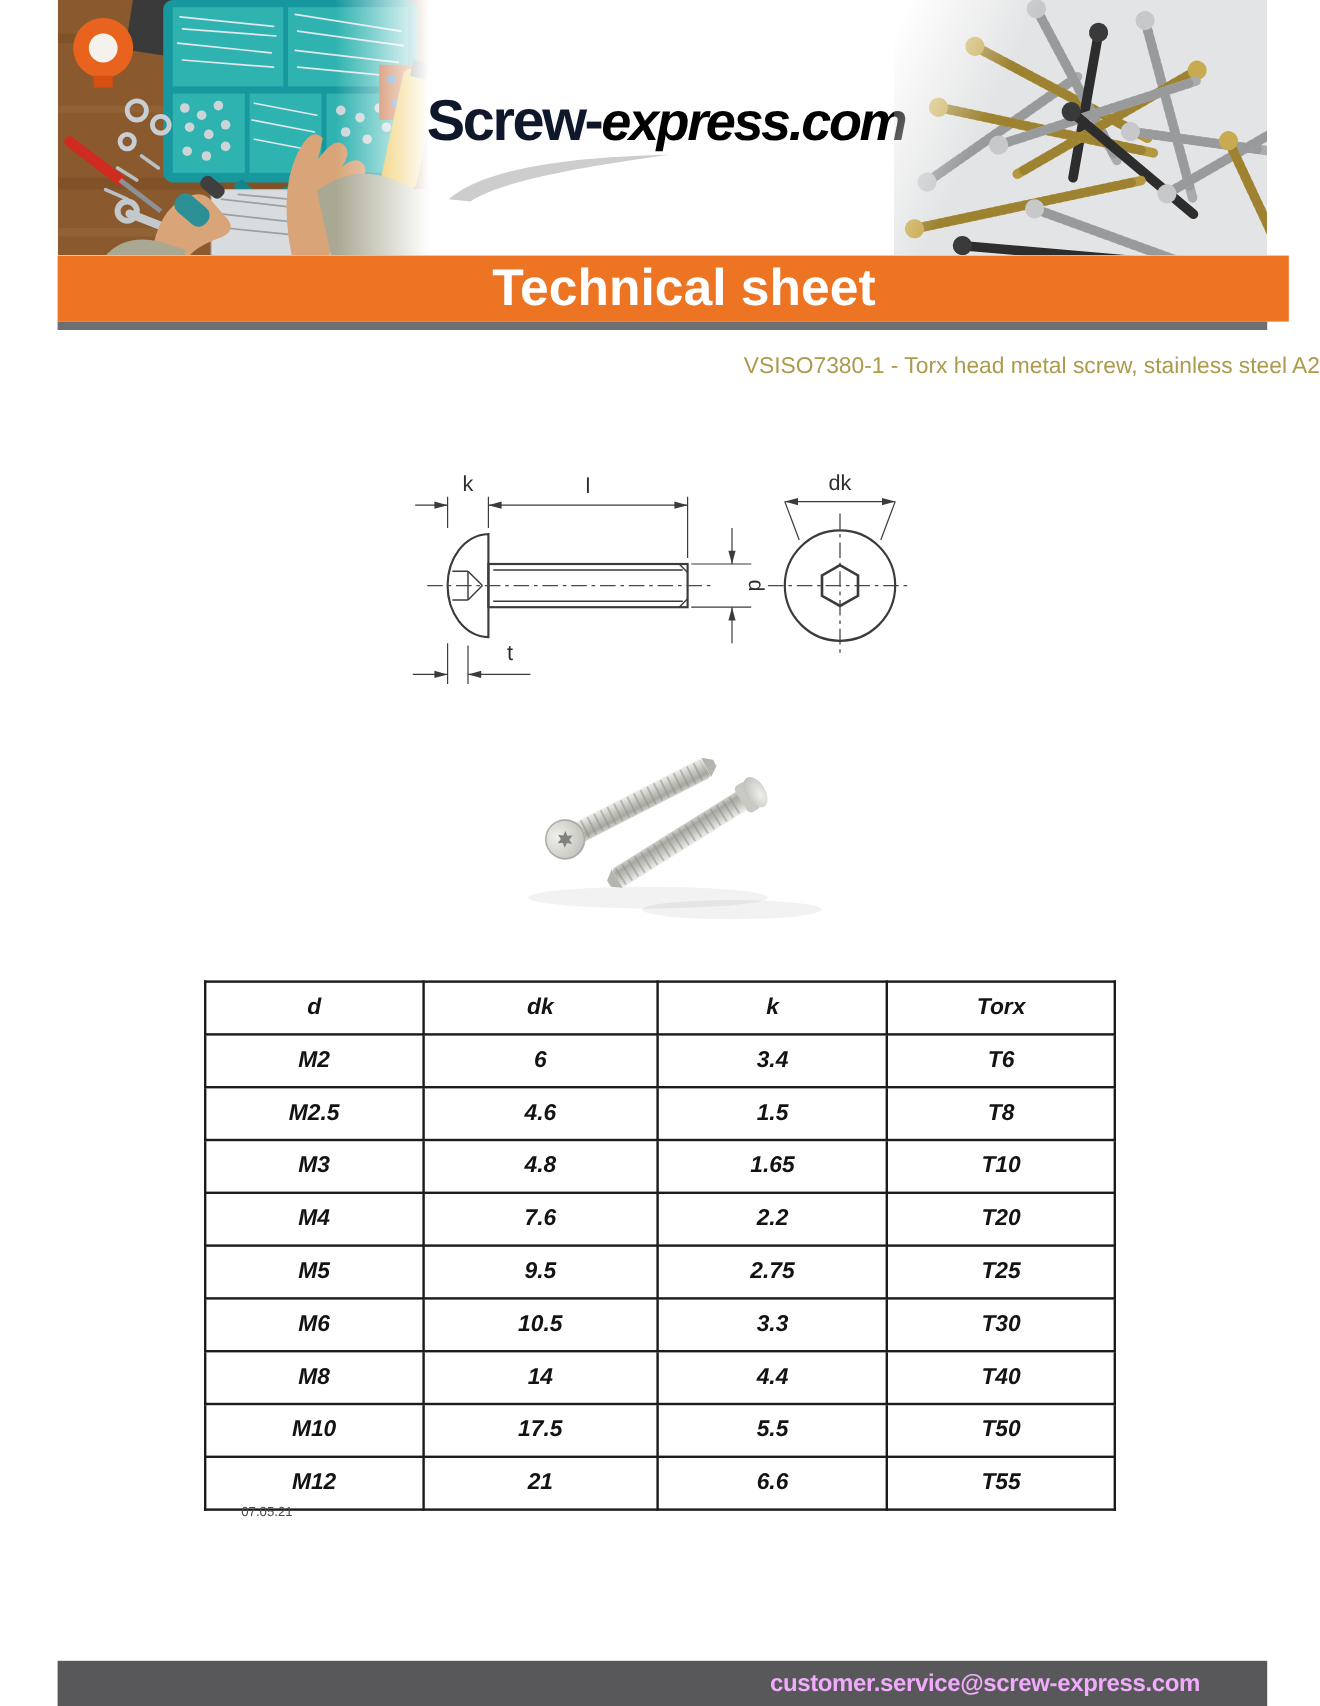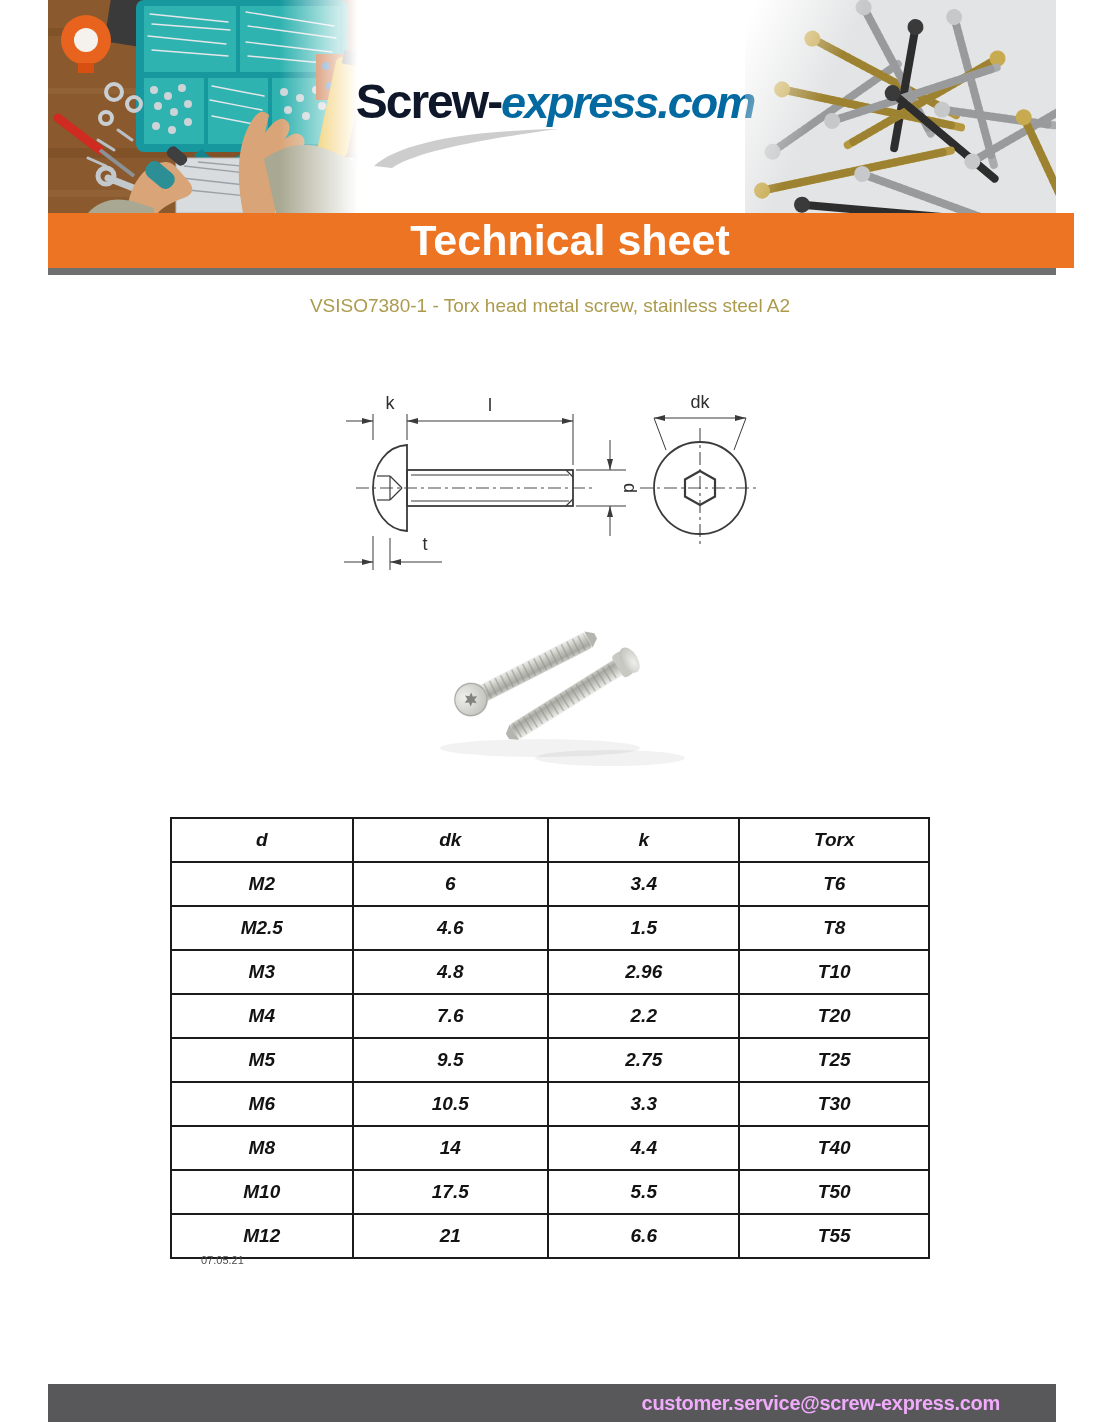--- a/index.html
+++ b/index.html
@@ -8,28 +8,28 @@
   
   .photo{position:absolute;top:0;height:213px;}
   .photo-left{left:48px;width:313px;
       -webkit-mask-image:linear-gradient(to right,#000 74%,transparent 99%);
       mask-image:linear-gradient(to right,#000 74%,transparent 99%);}
   .photo-right{left:745px;width:311px;
       -webkit-mask-image:linear-gradient(115deg,transparent 3%,#000 30%);
       mask-image:linear-gradient(115deg,transparent 3%,#000 30%);}
   .logo{position:absolute;top:74px;left:340px;width:430px;text-align:center;white-space:nowrap;}
   .logo .p1{font-size:48px;font-weight:bold;color:#0f172a;letter-spacing:-2px;}
-  .logo .p2{font-size:45px;font-weight:bold;font-style:italic;color:#0369a1;letter-spacing:-2px;}
+  .logo .p2{font-size:45px;font-weight:bold;font-style:italic;color:#000000;letter-spacing:-2px;}
   .swoosh{position:absolute;top:126px;left:368px;width:195px;height:44px;}
   
   .banner{position:absolute;left:48px;top:213px;width:1008px;height:55px;background:#ed7423;
           display:flex;align-items:center;justify-content:center;padding-left:18px;}
   .banner span{color:#fff;font-weight:bold;font-size:43px;letter-spacing:0px;}
   .banner-shadow{position:absolute;left:48px;top:268px;width:1008px;height:7px;background:#6e6f71;}
-  .subtitle{position:absolute;left:0;top:295px;width:1100px;text-align:center;
+  .subtitle{position:absolute;left:0;top:295px;width:1100px;text-align:right;
             font-size:19px;color:#ac9b4d;}
   
   .drawing{position:absolute;left:330px;top:388px;}
   .product{position:absolute;left:420px;top:606px;}
   
   .spec-table{position:absolute;left:170px;top:817px;width:760px;border-collapse:collapse;}
   .spec-table th,.spec-table td{border:2px solid #1b1b1b;height:40px;text-align:center;
       font-size:19px;font-weight:bold;font-style:italic;color:#131313;
       font-family:"Liberation Sans",sans-serif;}
   .date{position:absolute;left:165px;top:1254px;font-size:11px;color:#4c4c4c;padding-left:36px;}
@@ -368,21 +368,21 @@
         </tr>
         <tr>
           <td>M2.5</td>
           <td>4.6</td>
           <td>1.5</td>
           <td>T8</td>
         </tr>
         <tr>
           <td>M3</td>
           <td>4.8</td>
-          <td>2.96</td>
+          <td>1.65</td>
           <td>T10</td>
         </tr>
         <tr>
           <td>M4</td>
           <td>7.6</td>
           <td>2.2</td>
           <td>T20</td>
         </tr>
         <tr>
           <td>M5</td>

